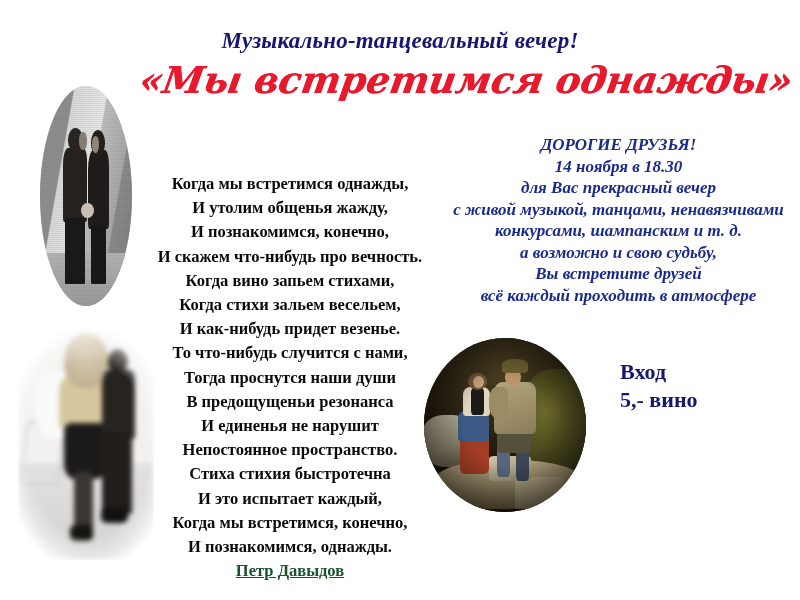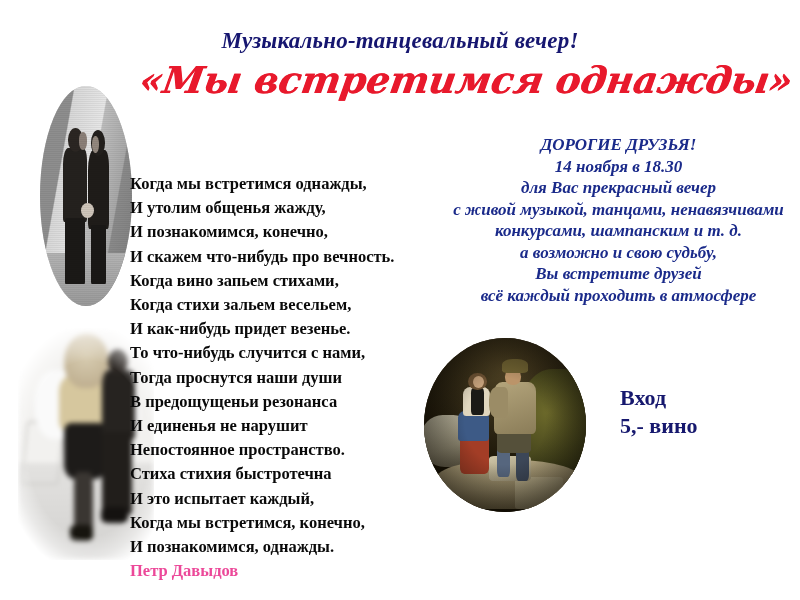--- a/index.html
+++ b/index.html
@@ -44,38 +44,40 @@
     font-size: 37px;
     color: #e8192c;
     white-space: nowrap;
     transform: skewX(-9deg);
     text-shadow: 0.5px 0 0 #e8192c;
   }
 
   
   #poem {
     position: absolute;
-    left: 130px;
+    left: 140px;
     top: 172px;
     width: 300px;
+    text-align: center;
   }
   .poem-line {
     font-family: "Liberation Serif", "DejaVu Serif", serif;
     font-weight: bold;
     font-size: 16.5px;
     line-height: 24.2px;
     color: #0a0a0a;
     white-space: nowrap;
   }
   .poem-author {
     font-family: "Liberation Serif", "DejaVu Serif", serif;
     font-weight: bold;
     font-size: 16.5px;
     line-height: 24.2px;
-    color: #ec4899;
+    color: #14532d;
+    text-decoration: underline;
   }
 
   
   #announcement {
     position: absolute;
     left: 426px;
     top: 134px;
     width: 385px;
     text-align: center;
   }
@@ -86,21 +88,21 @@
     font-size: 17px;
     line-height: 21.5px;
     color: #1a2a8a;
     white-space: nowrap;
   }
 
   
   #entry {
     position: absolute;
     left: 620px;
-    top: 384px;
+    top: 358px;
   }
   .entry-line {
     font-family: "Liberation Serif", "DejaVu Serif", serif;
     font-weight: bold;
     font-size: 22px;
     line-height: 28px;
     color: #16186e;
   }
 
   

